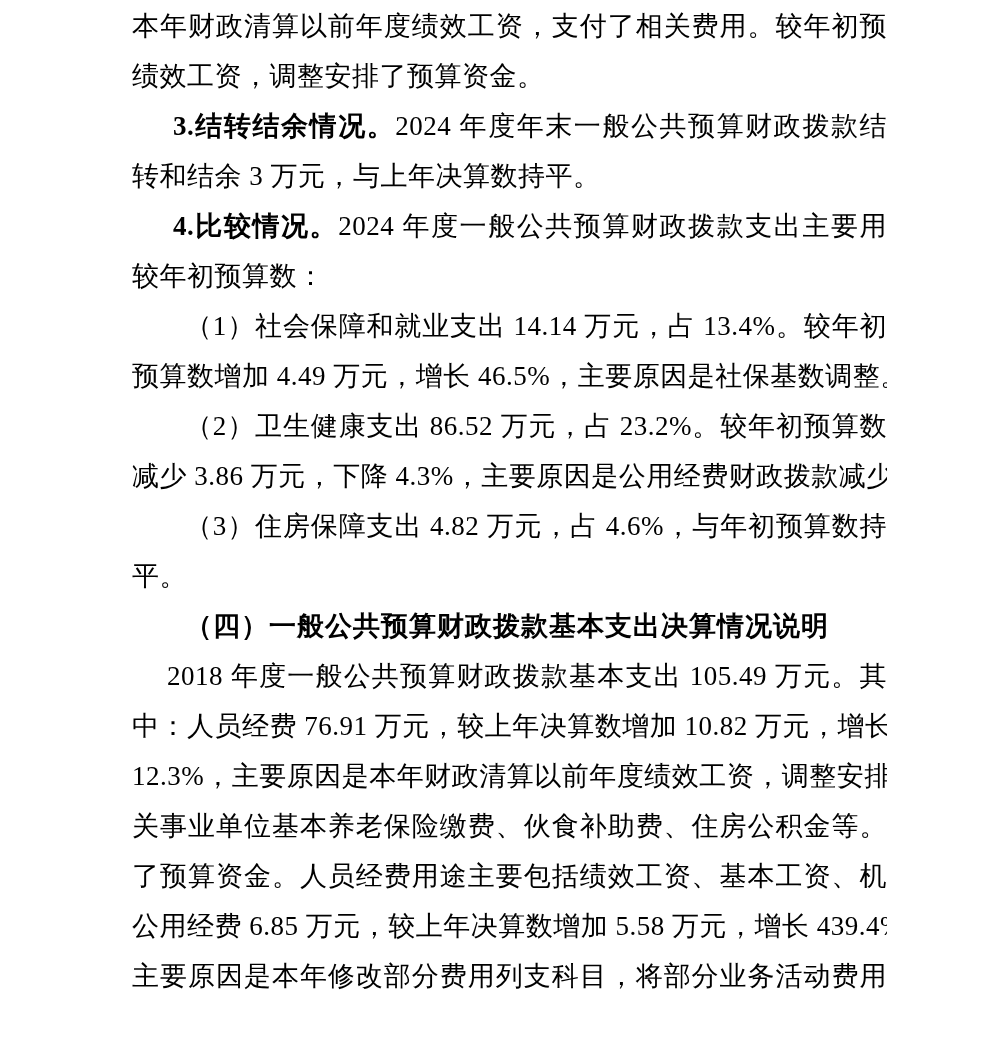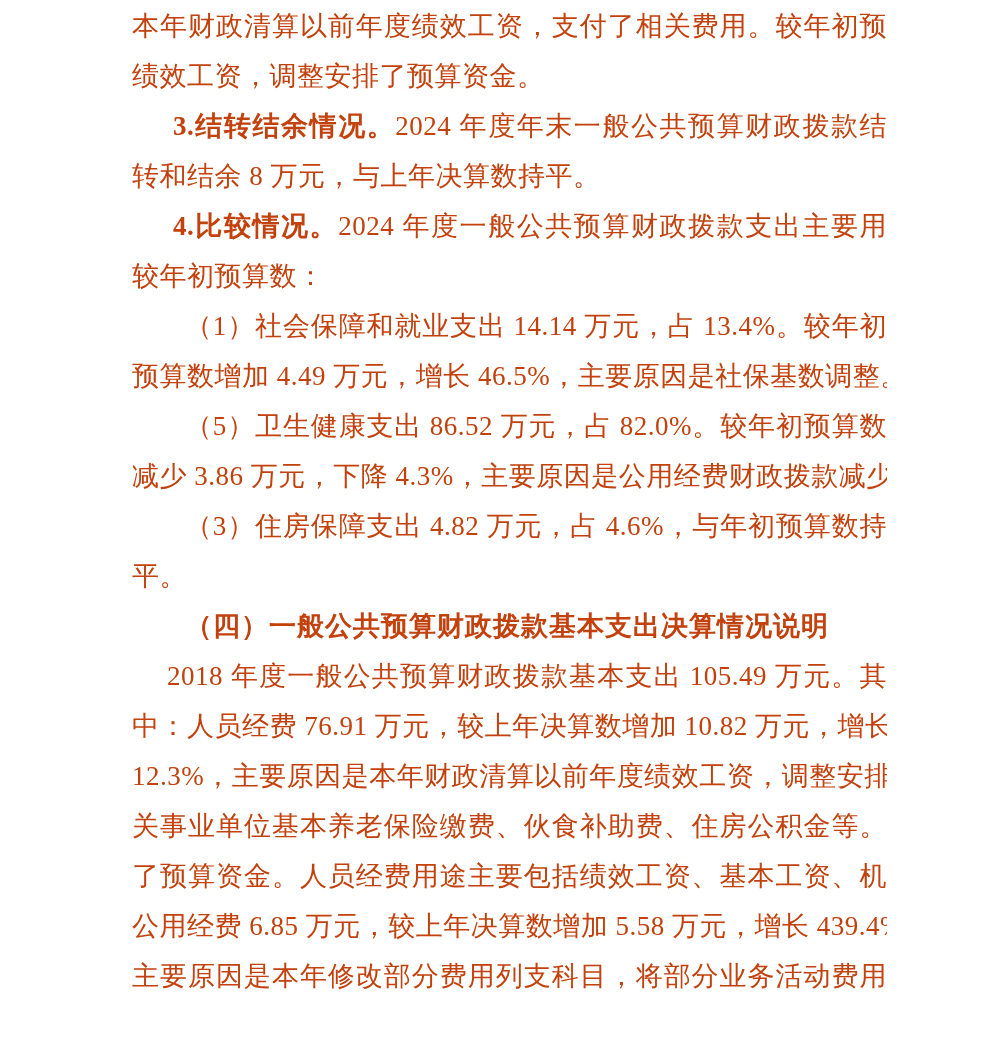--- a/index.html
+++ b/index.html
@@ -10,21 +10,21 @@
     height: 1043px;
     overflow: hidden;
   }
   .page {
     box-sizing: border-box;
     width: 1000px;
     height: 1043px;
     padding: 1px 113px 0 132px;
     background: #ffffff;
     font-family: "Liberation Serif", "DejaVu Serif", serif;
-    color: #c2410c;
+    color: #000000;
   }
   .line {
     height: 50px;
     line-height: 50px;
     font-size: 27px;
     white-space: nowrap;
     overflow: hidden;
     letter-spacing: 0.5px;
   }
   
@@ -50,31 +50,31 @@
 
 <div class="page">
 
   <div class="line just"><span>本年财政清算以前年度绩效工资，支付了相关费用。较年初预</span></div>
 
 
   <div class="line last"><span>绩效工资，调整安排了预算资金。</span></div>
 
   <div class="line just ind-h"><span class="bold">3.结转结余情况。</span><span>2024 年度年末一般公共预算财政拨款结</span></div>
 
-  <div class="line last"><span>转和结余 8 万元，与上年决算数持平。</span></div>
+  <div class="line last"><span>转和结余 3 万元，与上年决算数持平。</span></div>
 
   <div class="line just ind-h"><span class="bold">4.比较情况。</span><span>2024 年度一般公共预算财政拨款支出主要用</span></div>
 
   <div class="line last"><span>较年初预算数：</span></div>
 
   <div class="line just ind"><span>（1）社会保障和就业支出 14.14 万元，占 13.4%。较年初</span></div>
 
   <div class="line just"><span>预算数增加 4.49 万元，增长 46.5%，主要原因是社保基数调整。</span></div>
 
-  <div class="line just ind"><span>（5）卫生健康支出 86.52 万元，占 82.0%。较年初预算数</span></div>
+  <div class="line just ind"><span>（2）卫生健康支出 86.52 万元，占 23.2%。较年初预算数</span></div>
 
   <div class="line just"><span>减少 3.86 万元，下降 4.3%，主要原因是公用经费财政拨款减少。</span></div>
 
   <div class="line just ind"><span>（3）住房保障支出 4.82 万元，占 4.6%，与年初预算数持</span></div>
 
   <div class="line last"><span>平。</span></div>
 
   <div class="line last ind kai"><span>（四）一般公共预算财政拨款基本支出决算情况说明</span></div>
 
   <div class="line just ind-n"><span>2018 年度一般公共预算财政拨款基本支出 105.49 万元。其</span></div>

